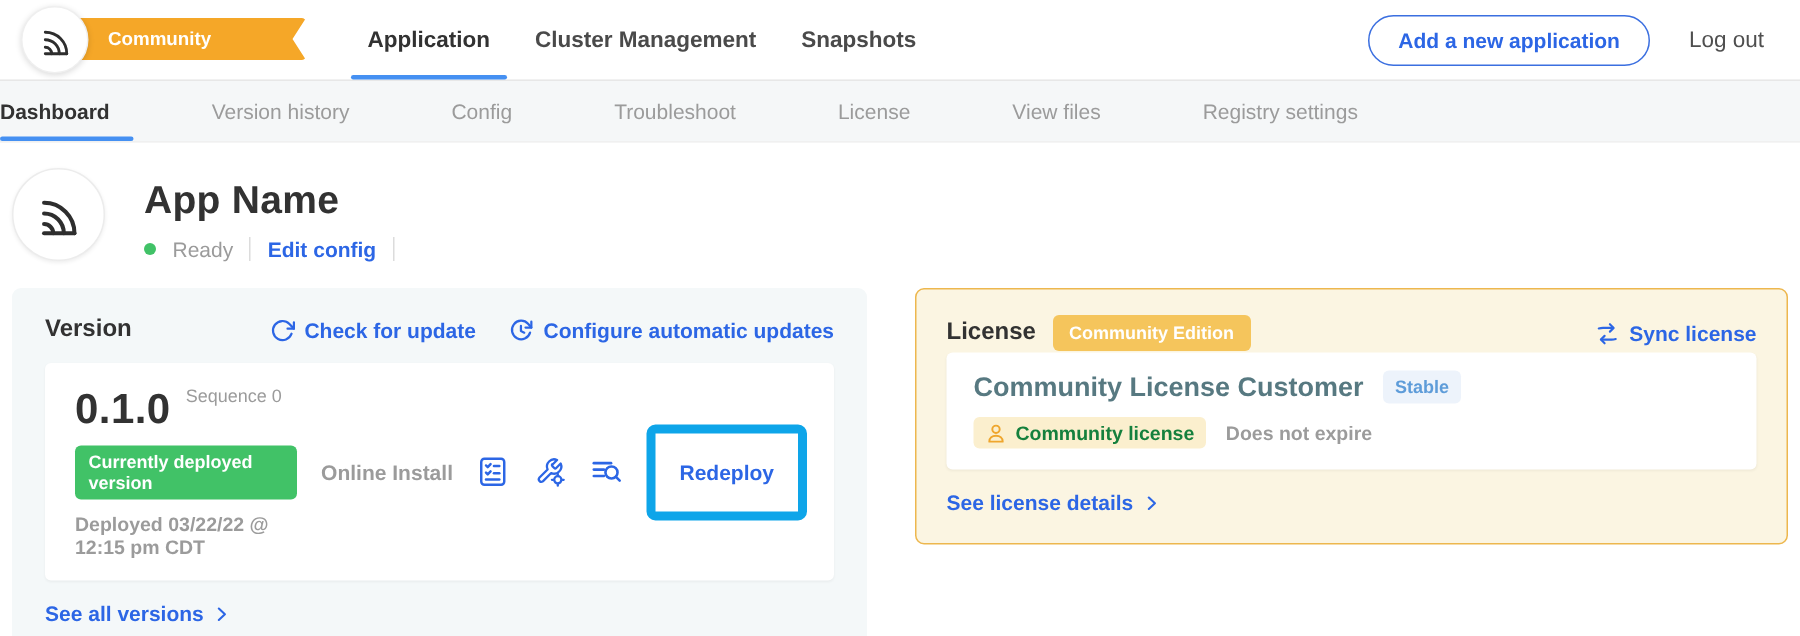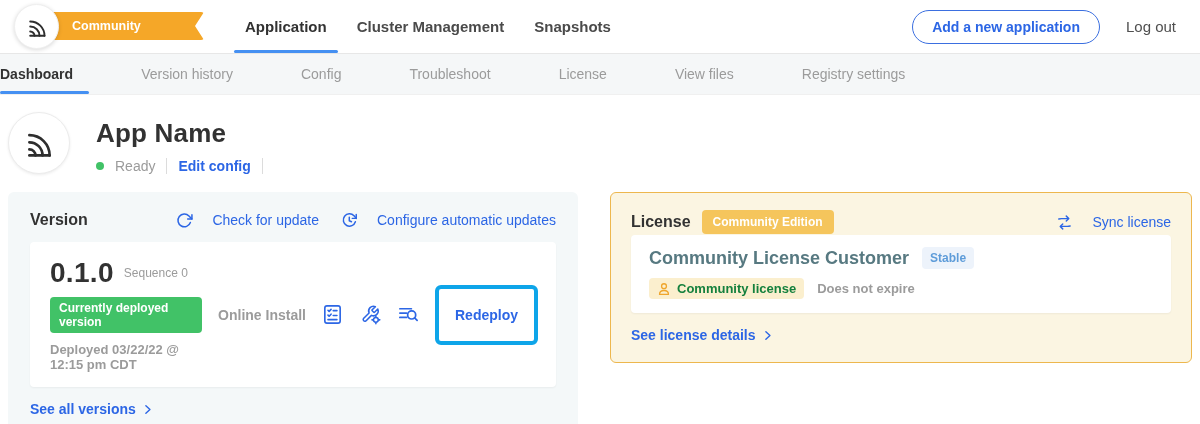--- a/index.html
+++ b/index.html
@@ -44,41 +44,41 @@
   .green-dot { width:8px; height:8px; border-radius:50%; background:#41C267; }
   .status-text { font-size:14px; color:#9B9B9B; }
   .vdiv { width:1px; height:16px; background:#DCDCDC; }
   .link { color:#2C66E5; font-weight:bold; cursor:pointer; }
   .link-14 { font-size:14px; }
 
   
   .cards { display:flex; gap:32px; padding:14px 8px 0 8px; align-items:flex-start; }
   .card-header { display:flex; align-items:center; }
   .card-title { font-size:16px; font-weight:bold; color:#323232; }
-  .icon-link { display:inline-flex; align-items:center; gap:19px; font-size:14px; font-weight:normal;
+  .icon-link { display:inline-flex; align-items:center; gap:6px; font-size:14px; font-weight:bold;
                color:#2C66E5; cursor:pointer; white-space:nowrap; }
   .blue-stroke { stroke:#2C66E5; fill:none; stroke-linecap:round; stroke-linejoin:round; }
   .dark-stroke { stroke:#2E2E2E; fill:none; stroke-linecap:round; stroke-linejoin:round; }
 
   
   .version-card { width:570px; flex:0 0 570px; background:#F4F8F9; border-radius:6px; padding:19px 22px 17px; }
   .version-card .card-header { justify-content:space-between; }
   .vc-links { display:flex; gap:22px; }
   .inner-card { background:#fff; border-radius:4px; box-shadow:0 1px 2px rgba(0,0,0,.05); }
   .version-inner { margin-top:13px; padding:15px 18px 15px 20px; display:flex; align-items:center; justify-content:space-between; }
-  .ver-row { display:flex; align-items:center; gap:10px; }
+  .ver-row { display:flex; align-items:flex-start; gap:10px; }
   .ver-number { font-size:28px; font-weight:bold; color:#323232; letter-spacing:.3px; }
   .ver-seq { font-size:12px; color:#9B9B9B; }
   .green-badge { display:inline-block; margin-top:8px; background:#41C267; color:#fff; font-size:12px;
                  font-weight:bold; padding:4px 9px; border-radius:4px; }
   .deployed { margin-top:9px; font-size:13px; font-weight:bold; color:#9B9B9B; }
   .ver-actions { display:flex; align-items:center; gap:15px; }
   .muted-label { font-size:14px; font-weight:bold; color:#9B9B9B; white-space:nowrap;padding-left:16px; }
   .action-icon { cursor:pointer; display:flex; }
-  .redeploy-btn { background:#fff; border:4px solid #0ea5e9; color:#2C66E5; font-weight:bold; font-size:14px;
+  .redeploy-btn { background:#fff; border:6px solid #0ea5e9; color:#2C66E5; font-weight:bold; font-size:14px;
                   padding:18px 16px; border-radius:6px; cursor:pointer; font-family:"Liberation Sans", sans-serif; }
   .card-footer { margin-top:14px; display:flex; }
   .chev-link { display:inline-flex; align-items:center; gap:5px; font-size:14px; font-weight:bold;
                color:#2C66E5; cursor:pointer; }
 
   
   .license-card { flex:1; background:#FBF5E2; border:1px solid #EDB74E; border-radius:6px; padding:17px 20px 19px; }
   .license-card .card-header { justify-content:space-between; }
   .lc-left { display:flex; align-items:center; gap:11px; }
   .amber-badge { background:#F5C55C; color:#fff; font-size:12px; font-weight:bold; padding:5px 11px; border-radius:4px; }

